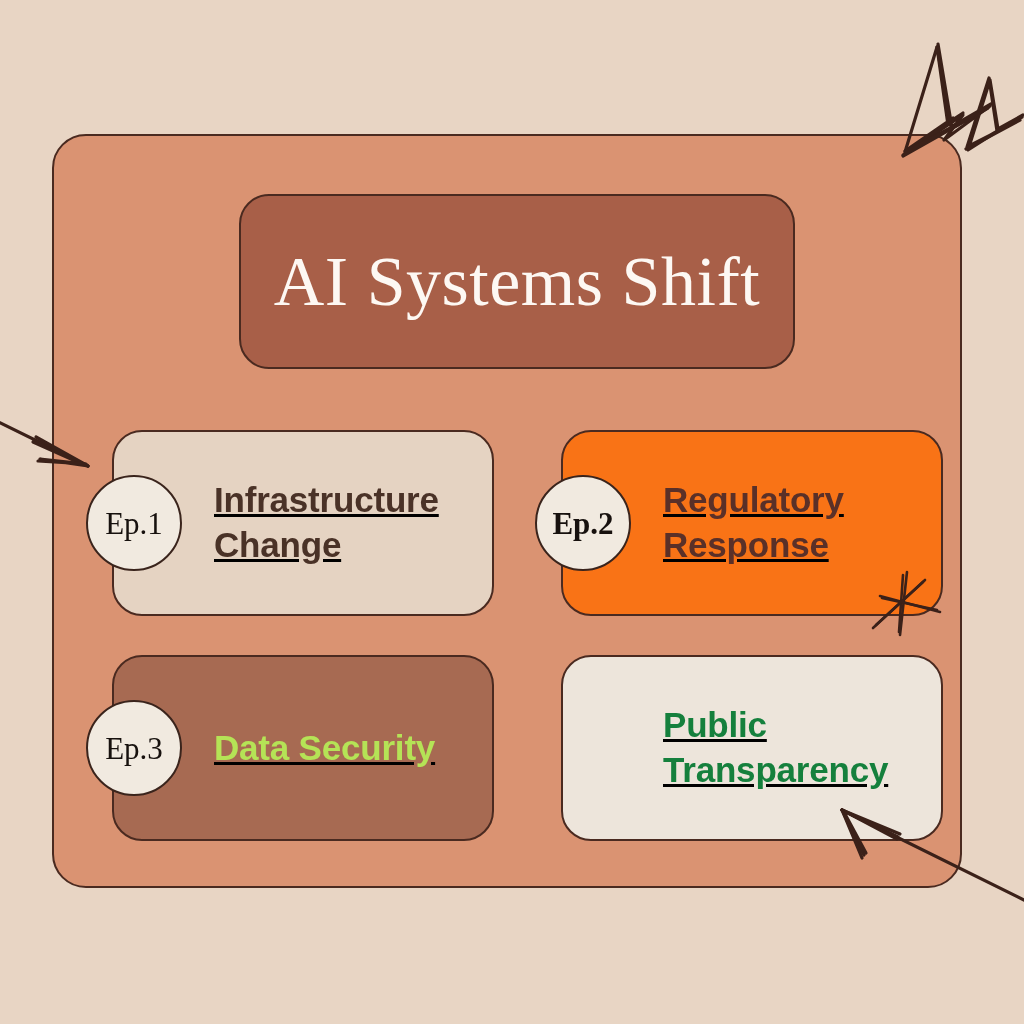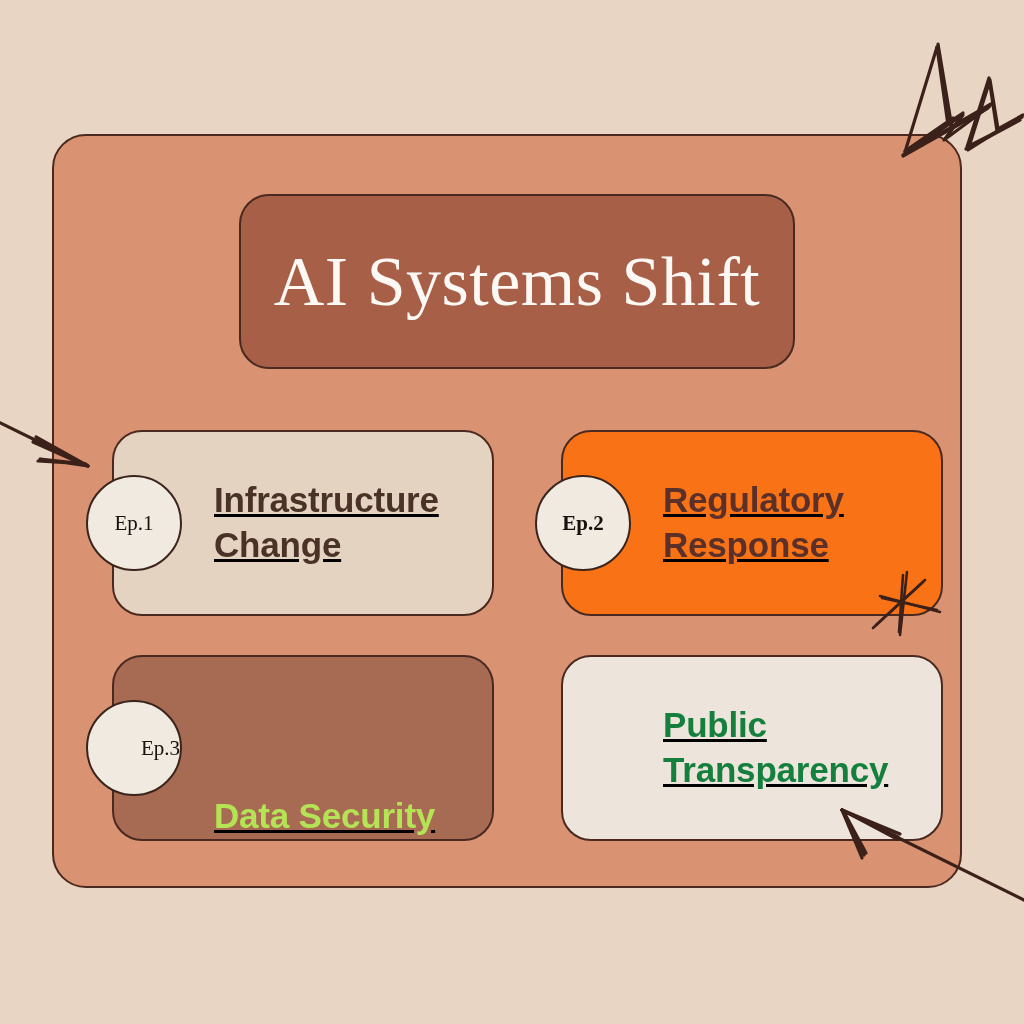--- a/index.html
+++ b/index.html
@@ -96,47 +96,47 @@
     font-weight: bold;
     font-size: 35px;
     line-height: 1.28;
     letter-spacing: -0.2px;
     margin-left: 100px;
     margin-right: 14px;
   }
 
   .card.c1 { left: 58px;  top: 294px; background: #E5D3C2; }
   .card.c2 { left: 507px; top: 294px; background: #f97316; }
-  .card.c3 { left: 58px;  top: 519px; background: #A76A52; align-items: flex-end; }
+  .card.c3 { left: 58px;  top: 519px; background: #A76A52; }
   .card.c4 { left: 507px; top: 519px; background: #EDE5DB; }
 
   
   .badge {
     position: absolute;
     width: 96px;
     height: 96px;
     box-sizing: border-box;
     border-radius: 50%;
     background: #F1EAE0;
     border: 2px solid #3A241C;
     display: flex;
     align-items: center;
     justify-content: center;
     z-index: 3;
   }
   .badge-text {
     font-family: "Liberation Serif", "DejaVu Serif", serif;
-    font-size: 21px;
+    font-size: 31px;
     color: #17110E;
     line-height: 1;
   }
 
   .badge.b1 { left: 32px;  top: 339px; }
   .badge.b2 { left: 481px; top: 339px; font-weight: bold; }
-  .badge.b3 { left: 32px;  top: 564px; justify-content: flex-end; }
+  .badge.b3 { left: 32px;  top: 564px; }
   .badge.b4 { left: 481px; top: 564px; }
 </style>
 </head>
 <body>
 
 <div id="stage">
 
   <svg id="doodles-under" viewBox="0 0 1024 1024">
     <g fill="none" stroke="#3B2119" stroke-width="3.2" stroke-linecap="round" stroke-linejoin="round">
 

